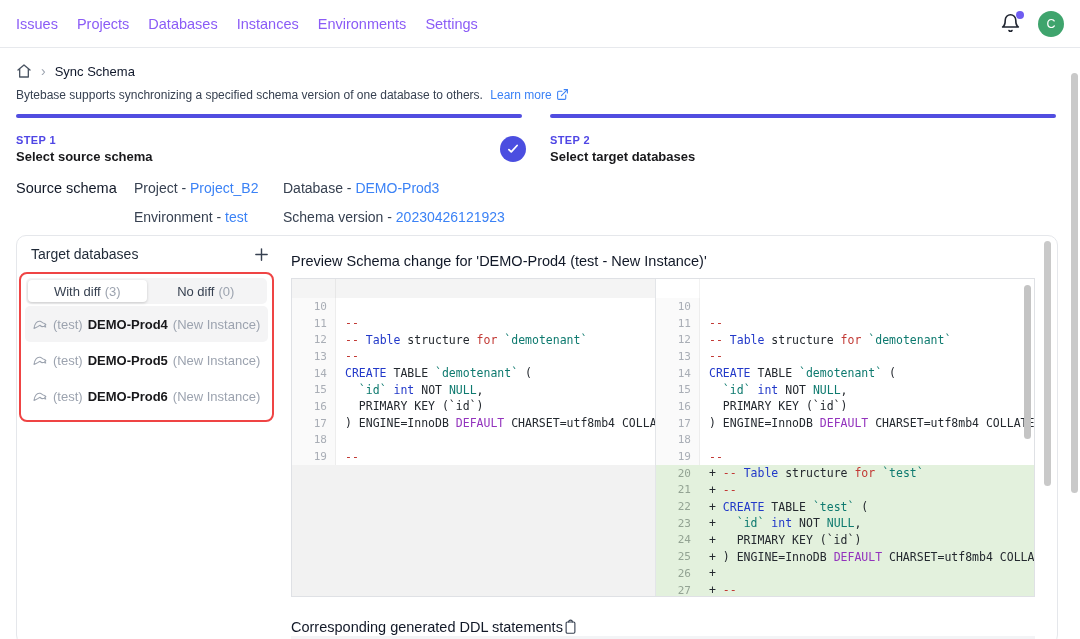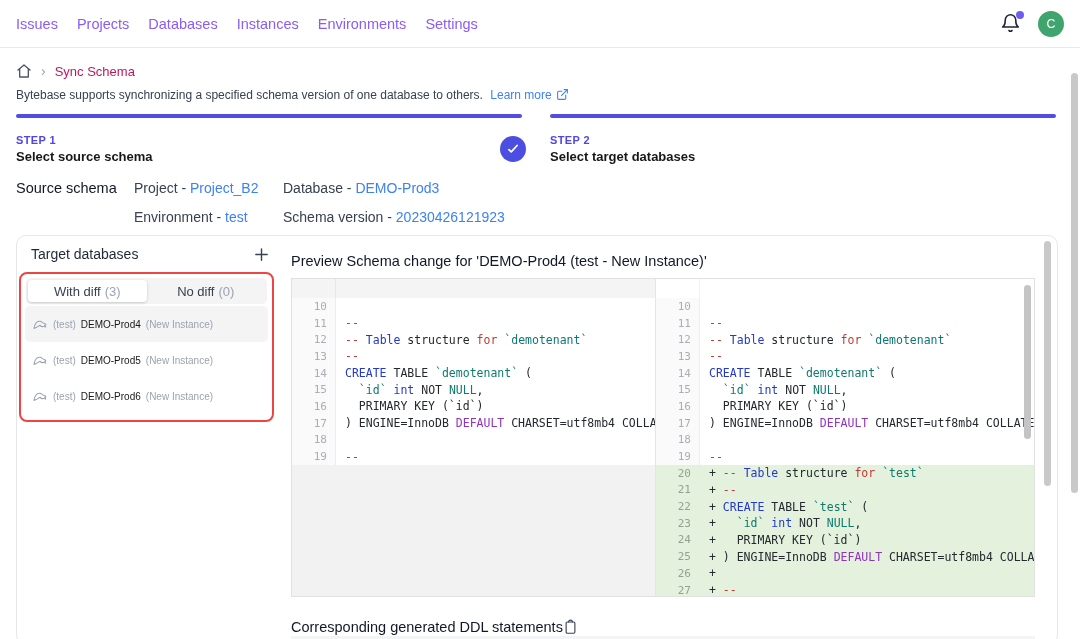--- a/index.html
+++ b/index.html
@@ -14,21 +14,21 @@
   .nav-items { display:flex; gap:19px; align-items:center; }
   .nav-item { font-size:14.5px; color:#8b5cf6; cursor:pointer; }
   .nav-right { margin-left:auto; display:flex; align-items:center; gap:16px; }
   .bell-wrap { position:relative; width:22px; height:22px; }
   .badge-dot { position:absolute; top:-2px; right:-2px; width:8px; height:8px;
     border-radius:50%; background:#6f5cf1; }
   .avatar { width:26px; height:26px; border-radius:50%; background:#3fa46d; color:#fff;
     display:flex; align-items:center; justify-content:center; font-size:12.5px; font-weight:500; }
   
   .breadcrumb { position:absolute; top:63px; left:16px; display:flex; align-items:center; gap:9px; }
-  .breadcrumb .page { font-size:13px; color:#be185d; }
+  .breadcrumb .page { font-size:13px; color:#0f172a; }
   .crumb-sep { color:#9ca3af; font-size:14px; line-height:12px; }
   .intro { position:absolute; top:88px; left:16px; font-size:12px; color:#374151; }
   .link { color:#3b82f6; text-decoration:none; cursor:pointer; }
   .ext-icon { display:inline-block; vertical-align:-2px; margin-left:4px; }
   
   .step-bar { position:absolute; top:114px; height:4px; width:506px; background:#514de0; border-radius:2px; }
   .step-kicker { position:absolute; top:134px; font-size:11px; font-weight:700; letter-spacing:.4px; color:#4f46e5; }
   .step-label { position:absolute; top:149px; font-size:13px; font-weight:600; color:#18181b; }
   .step-check { position:absolute; top:136px; left:500px; width:26px; height:26px; border-radius:50%;
     background:#4b4ee0; display:flex; align-items:center; justify-content:center; }
@@ -47,24 +47,24 @@
   .red-box { position:absolute; top:36px; left:2px; width:255px; height:150px;
     border:2.5px solid #ef4444; border-radius:8px; overflow:hidden; background:#fff; }
   .tab-bar { margin:4px 5px 2px 5px; height:26px; background:#f4f4f5; border-radius:5px;
     display:flex; padding:2px; }
   .tab { flex:1; display:flex; align-items:center; justify-content:center; gap:4px;
     font-size:13px; font-weight:500; color:#374151; border-radius:4px; cursor:pointer; }
   .tab .count { color:#9ca3af; font-weight:400; }
   .tab.active { background:#fff; box-shadow:0 1px 3px rgba(0,0,0,.18); }
   .db-list { padding:0 4px; }
   .db-item { height:36px; display:flex; align-items:center; gap:5px; padding:0 7px;
-    border-radius:5px; font-size:10px; cursor:pointer; white-space:nowrap; overflow:hidden; }
+    border-radius:5px; font-size:13px; cursor:pointer; white-space:nowrap; overflow:hidden; }
   .db-item.selected { background:#f4f4f5; }
   .db-item .env, .db-item .suffix { color:#9ca3af; }
-  .db-item .dbname { color:#18181b; font-weight:400; }
+  .db-item .dbname { color:#18181b; font-weight:700; }
   .preview-title { position:absolute; top:17px; left:274px; font-size:14.5px; color:#111827; }
   
   .diff-editor { position:absolute; top:42px; left:274px; width:744px; height:319px;
     border:1px solid #dfe1e5; display:flex; overflow:hidden; background:#fff; }
   .pane { display:flex; flex-direction:column; overflow:hidden; }
   .pane.left { width:363px; }
   .pane.right { width:379px; border-left:1px solid #e3e5e8; position:relative; }
   .hunk { height:19px; flex:0 0 19px; display:flex; align-items:center;
     font:11.5px "DejaVu Sans Mono", monospace; color:#9aa0a8; background:#f4f4f4; }
   .hunk .diff-gutter { background:transparent; }

